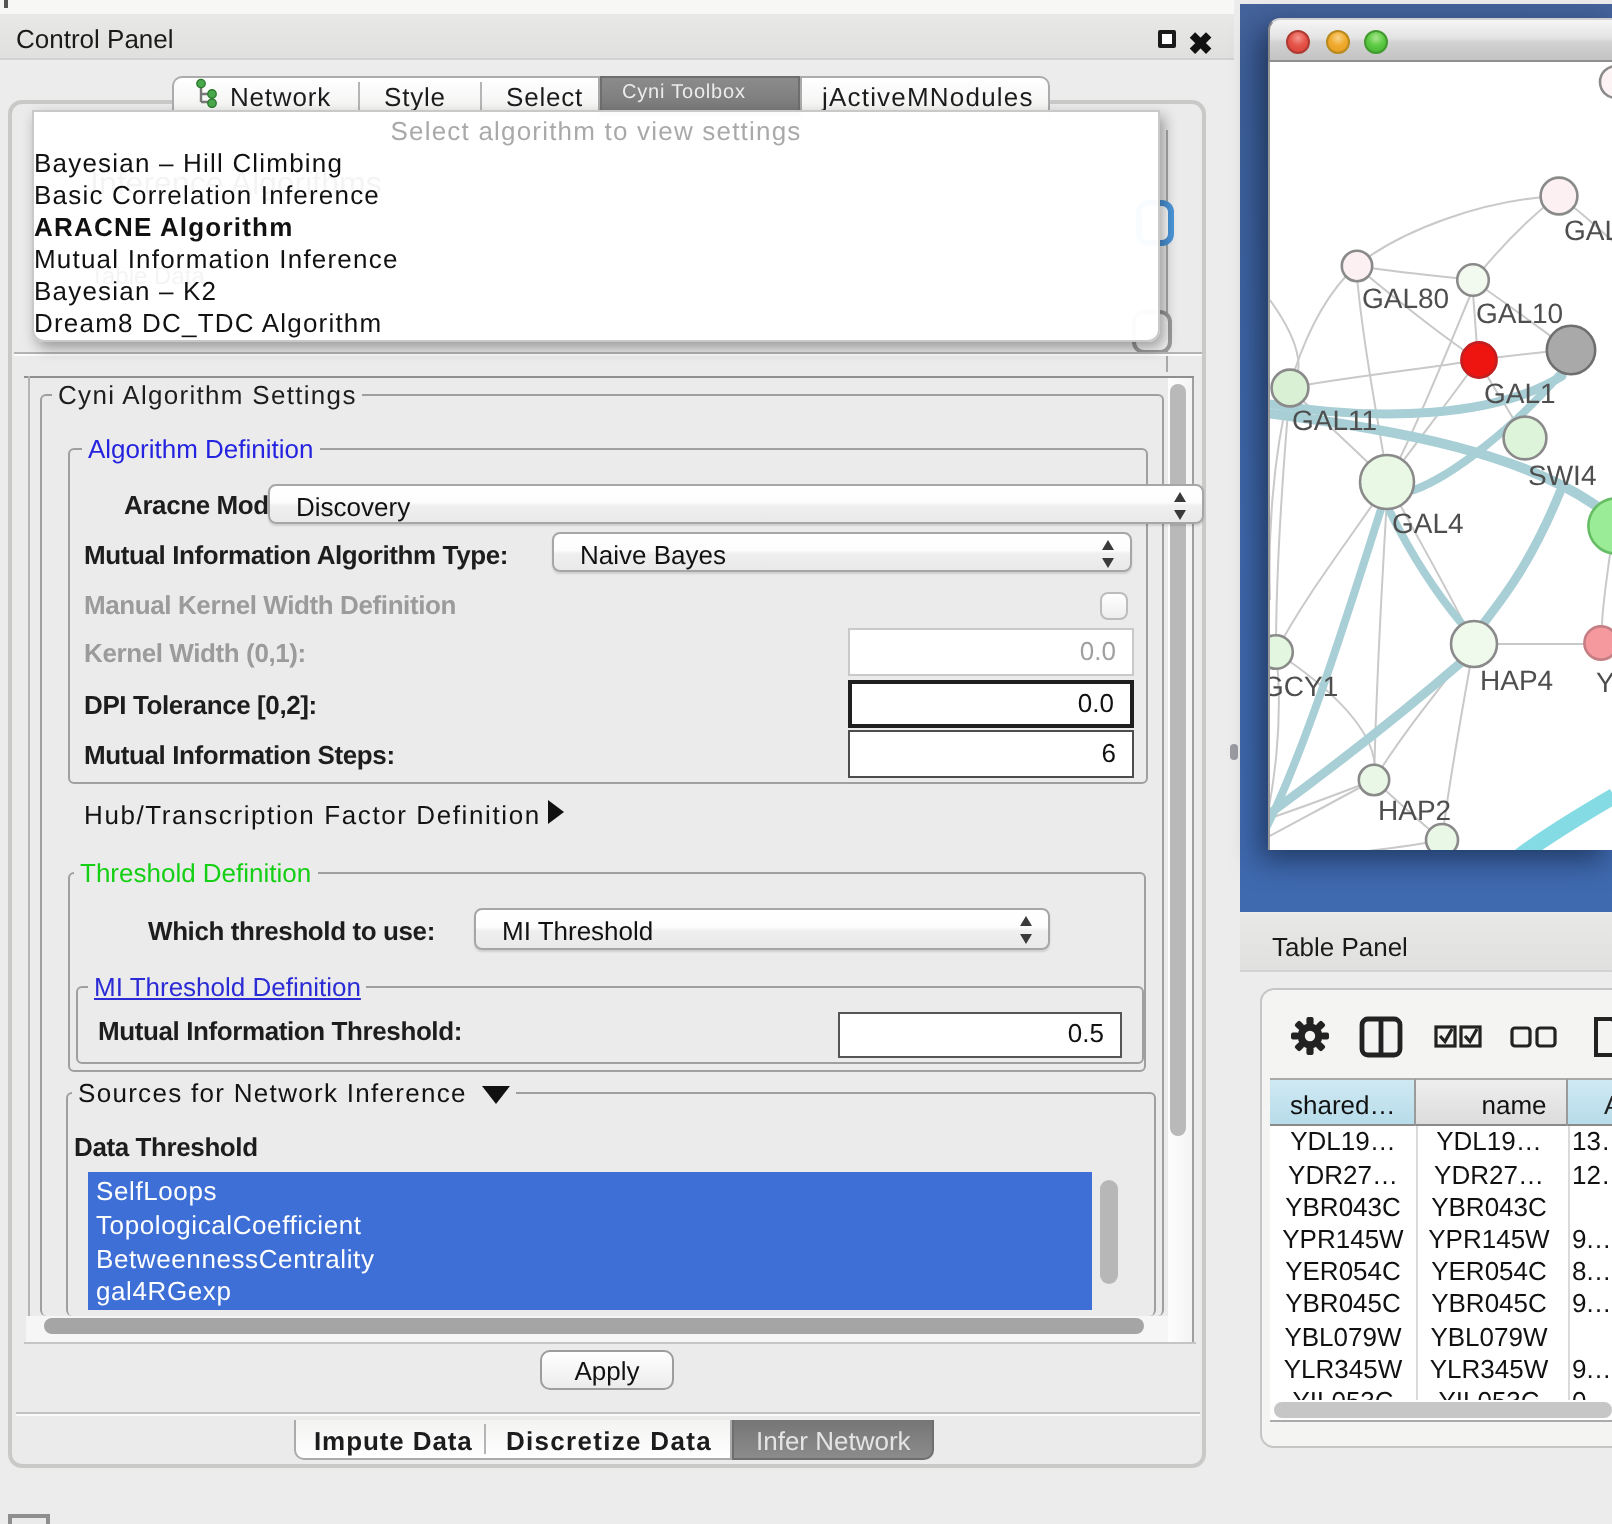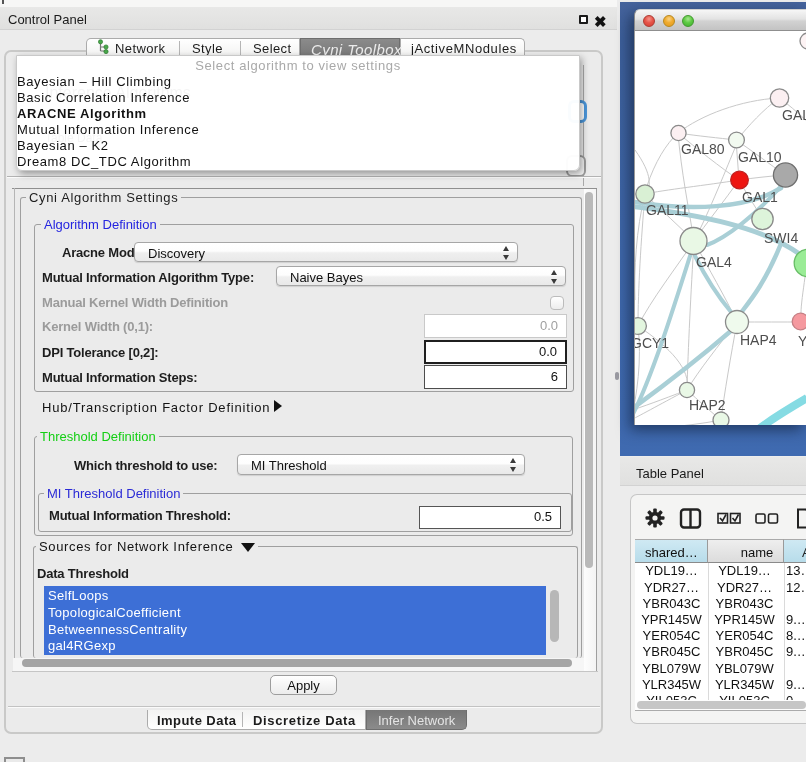--- a/index.html
+++ b/index.html
@@ -40,21 +40,21 @@
 
 <svg class="abs" style="left:98px;top:39px;" width="12" height="15" viewBox="0 0 12 15">
   <path d="M2.5,4 L2.5,12 M2.5,8 L7,8 M2.5,12 L7,12" stroke="#777" stroke-width="1.2" fill="none"></path>
   <circle cx="2.5" cy="2.8" r="2.1" fill="#49a84b" stroke="#2c7a2e" stroke-width="0.7"></circle>
   <circle cx="8" cy="8" r="2.1" fill="#49a84b" stroke="#2c7a2e" stroke-width="0.7"></circle>
   <circle cx="8" cy="12.6" r="2.1" fill="#49a84b" stroke="#2c7a2e" stroke-width="0.7"></circle>
 </svg>
 <div class="abs" style="left:115px;top:41px;font-size:13px;color:#1c1c1c;letter-spacing:0.4px;text-align:center;">Network</div>
 <div class="abs" style="left:192px;top:41px;font-size:13px;color:#1c1c1c;letter-spacing:0.4px;">Style</div>
 <div class="abs" style="left:253px;top:41px;font-size:13px;color:#1c1c1c;letter-spacing:0.4px;">Select</div>
-<div class="abs" style="left:311px;top:41px;font-size:15px;color:#ececec;letter-spacing:0.4px;font-style:italic;">Cyni Toolbox</div>
+<div class="abs" style="left:311px;top:41px;font-size:10px;color:#ececec;letter-spacing:0.4px;">Cyni Toolbox</div>
 <div class="abs" style="left:411px;top:41px;font-size:13px;color:#1c1c1c;letter-spacing:0.6px;">jActiveMNodules</div>
 
 <div class="abs" style="left:583px;top:65px;width:1px;height:121px;background:#a8a8a8;"></div>
 <div class="abs" style="left:568px;top:100px;width:19px;height:23px;border:3px solid #4b95d8;border-radius:6px;background:#fff;"></div>
 <div class="abs" style="left:566px;top:155px;width:20px;height:22px;border:2px solid #9a9a9a;border-radius:6px;background:#f2f2f2;"></div>
 
 <div class="abs" style="left:7px;top:176px;width:594px;height:1px;background:#b3b3b3;"></div>
 <div class="abs" style="left:7px;top:177px;width:594px;height:1px;background:#fbfbfb;"></div>
 
 <div class="abs" style="left:12px;top:188px;width:585px;height:1px;background:#8f8f8f;"></div>
@@ -67,21 +67,21 @@
 <div class="abs" style="left:13px;top:658px;width:571px;height:13px;background:#f6f6f6;"></div>
 <div class="abs" style="left:22px;top:659px;width:550px;height:8px;background:#a5a5a5;border-radius:4px;"></div>
 
 <div class="groupbox" style="left:20px;top:197px;width:562px;height:461px;border-radius:3px;border-bottom:none;"></div>
 <div class="gtitle" style="left:26px;top:191px;color:#1d1d1d;letter-spacing:0.65px;">Cyni Algorithm Settings</div>
 
 <div class="groupbox" style="left:34px;top:224px;width:540px;height:168px;"></div>
 <div class="gtitle" style="left:41px;top:218px;color:#2424e0;">Algorithm Definition</div>
 
 <div class="lbl abs" style="left:42px;top:245px;margin-left:20px;">Aracne Mode:</div>
-<div class="combo" style="left:134px;top:242px;width:384px;height:20px;">
+<div class="combo" style="left:134px;top:242px;width:468px;height:20px;">
   <span class="ctext">Discovery</span>
   <svg class="arrows" viewBox="0 0 8 16">
       <path d="M4 1 L7 6 L1 6 Z" fill="#3a3a3a"></path>
       <path d="M4 15 L7 10 L1 10 Z" fill="#3a3a3a"></path>
     </svg>
 </div>
 
 <div class="lbl abs" style="left:42px;top:270px;">Mutual Information Algorithm Type:</div>
 <div class="combo" style="left:276px;top:266px;width:290px;height:20px;">
   <span class="ctext">Naive Bayes</span>
@@ -114,21 +114,21 @@
 <div class="lbl abs" style="left:74px;top:458px;">Which threshold to use:</div>
 <div class="combo" style="left:237px;top:454px;width:288px;height:21px;">
   <span class="ctext">MI Threshold</span>
   <svg class="arrows" viewBox="0 0 8 16">
       <path d="M4 1 L7 6 L1 6 Z" fill="#3a3a3a"></path>
       <path d="M4 15 L7 10 L1 10 Z" fill="#3a3a3a"></path>
     </svg>
 </div>
 
 <div class="groupbox" style="left:38px;top:493px;width:534px;height:39px;"></div>
-<div class="gtitle" style="left:44px;top:487px;color:#2b2bd6;">MI Threshold Definition</div>
+<div class="gtitle" style="left:44px;top:487px;color:#2b2bd6;text-decoration:underline;">MI Threshold Definition</div>
 <div class="lbl abs" style="left:49px;top:508px;">Mutual Information Threshold:</div>
 <div class="tfield" style="left:419px;top:506px;width:142px;height:23px;border:1.5px solid #555;line-height:20px;padding-right:8px;">0.5</div>
 
 <div class="groupbox" style="left:33px;top:546px;width:545px;height:112px;border-bottom:none;"></div>
 <div class="gtitle" style="left:36px;top:540px;color:#131313;letter-spacing:0.65px;">Sources for Network Inference <span style="display:inline-block;width:0;height:0;border-left:7px solid transparent;border-right:7px solid transparent;border-top:9px solid #111;vertical-align:middle;margin-left:3px;"></span></div>
 <div class="lbl abs" style="left:37px;top:566px;">Data Threshold</div>
 
 <div class="abs" style="left:44px;top:586px;width:502px;height:69px;background:#3d6fd6;"></div>
 <div class="abs" style="left:48px;top:588px;font-size:13px;line-height:16.8px;color:#fff;letter-spacing:0.3px;">SelfLoops<br>TopologicalCoefficient<br>BetweennessCentrality<br>gal4RGexp</div>
 <div class="abs" style="left:550px;top:590px;width:9px;height:52px;background:#b7b7b7;border-radius:4.5px;"></div>

